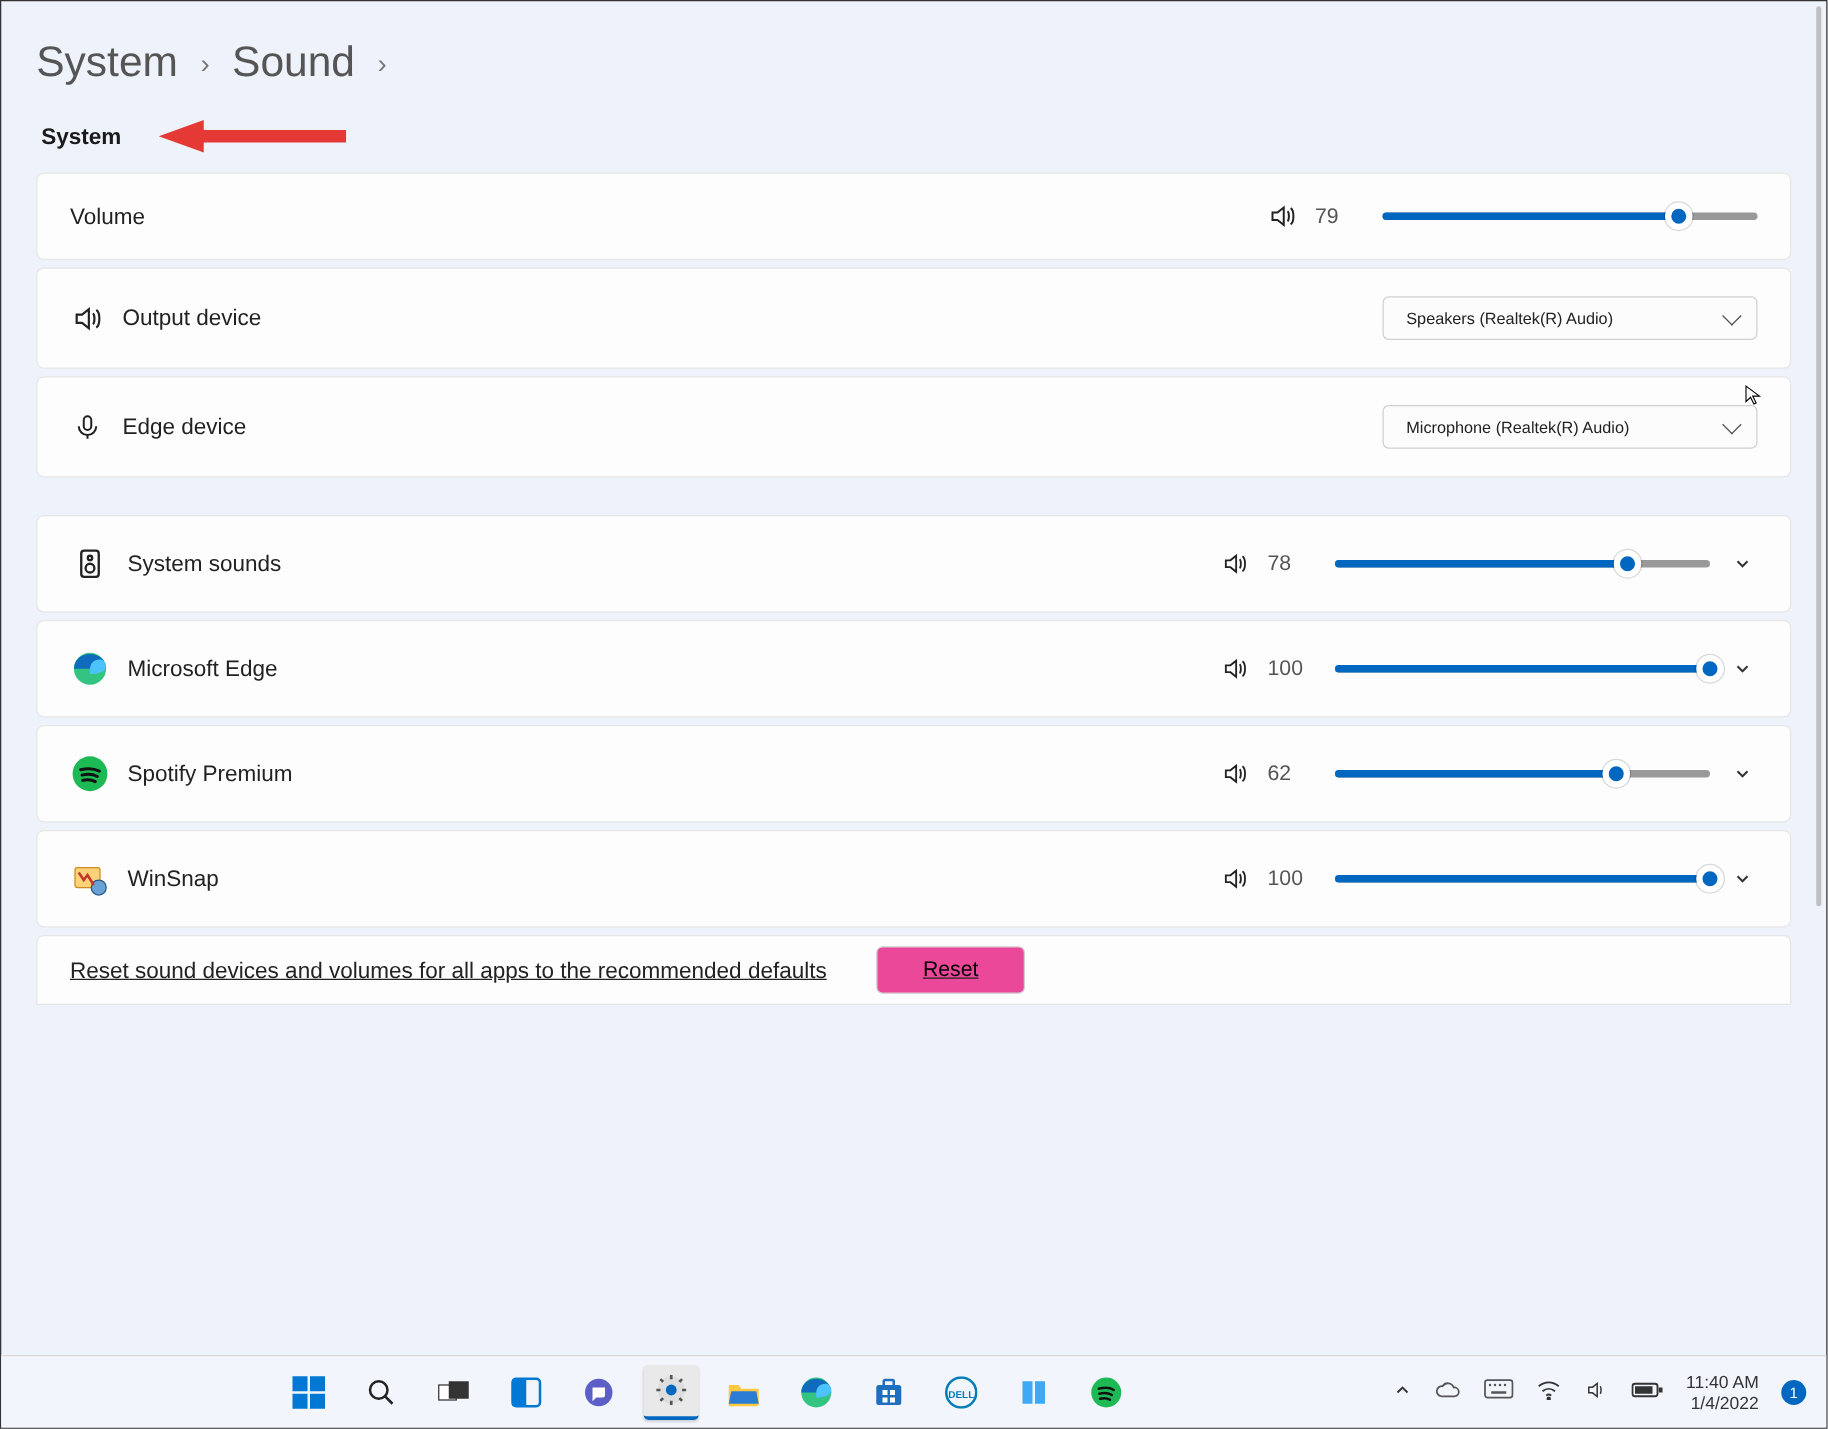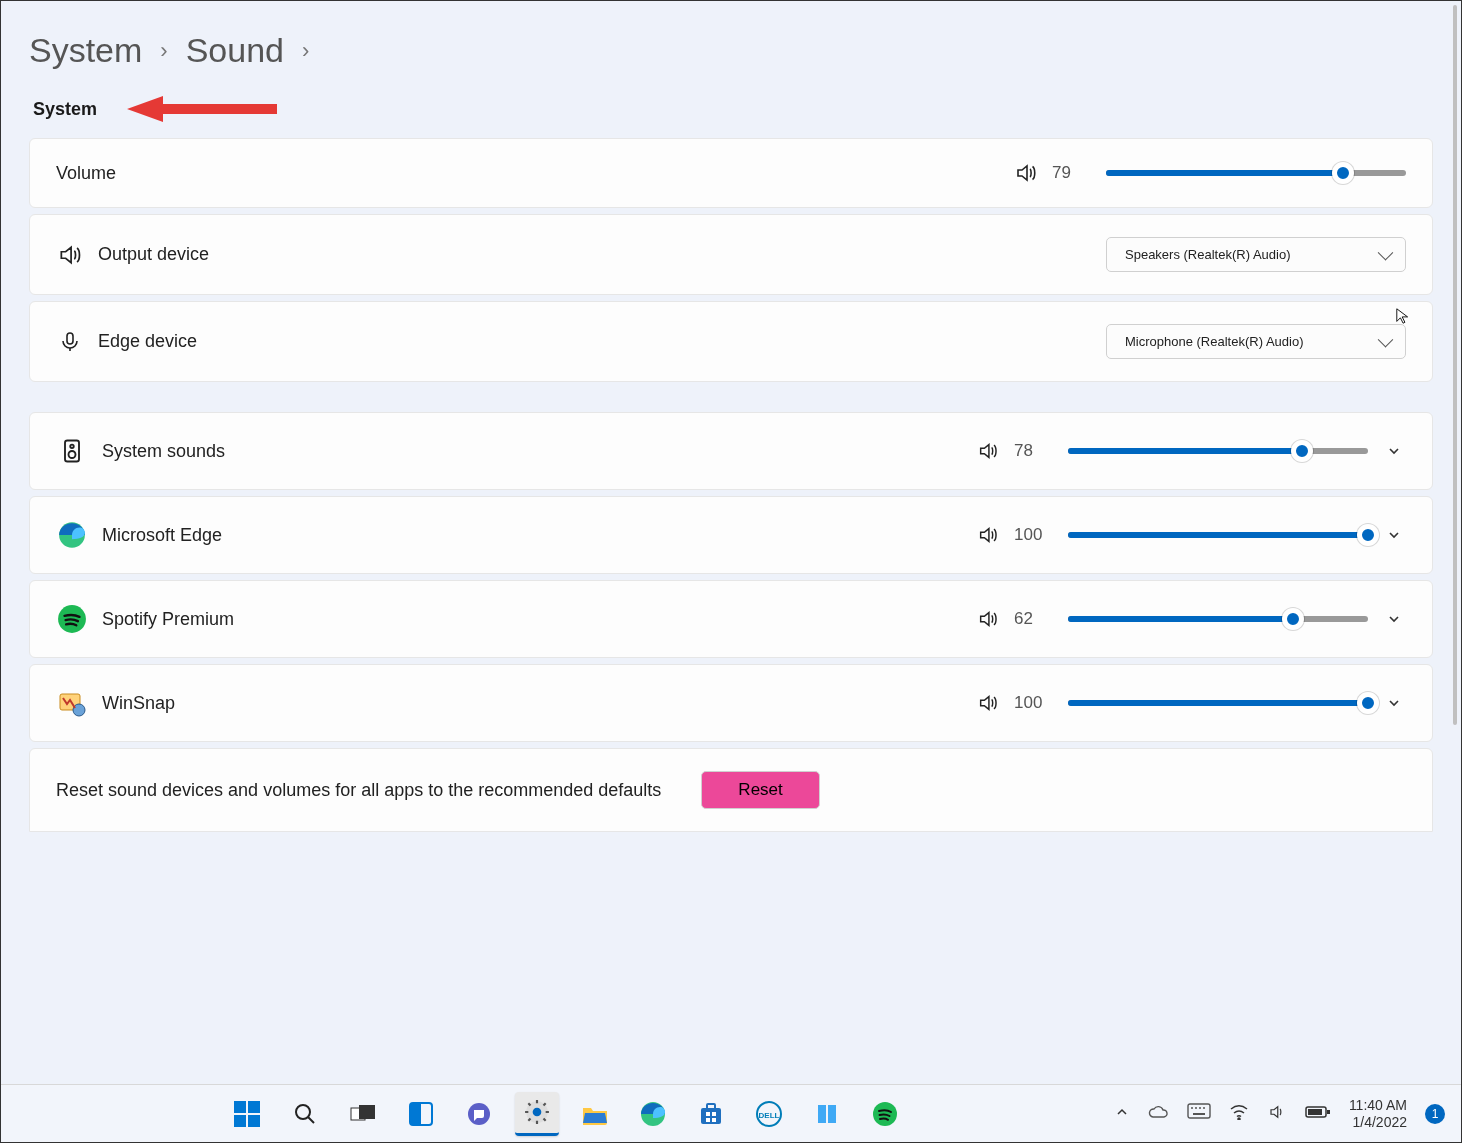--- a/index.html
+++ b/index.html
@@ -23,21 +23,21 @@
   .card .vol-num { color: #555; font-size: 17px; width: 40px; text-align: left; }
   .card .expand { width: 24px; display:flex; align-items:center; justify-content:center; color:#333; }
 
   .slider { width: 300px; height: 6px; background: #999; border-radius: 3px; position: relative; cursor: pointer; }
   .slider .fill { position: absolute; left: 0; top: 0; bottom: 0; background: #0067c0; border-radius: 3px; }
   .slider .thumb { position: absolute; width: 22px; height: 22px; background: #0067c0; border: 5px solid #fff; border-radius: 50%; top: 50%; transform: translate(-50%, -50%); box-shadow: 0 0 0 1px rgba(0,0,0,0.15); }
 
   .dropdown { border: 1px solid #d0d0d0; border-radius: 5px; background: #fcfcfc; padding: 9px 42px 9px 18px; font-size: 13px; color: #222; position: relative; cursor: pointer; min-width: 300px; text-align: left; }
   .dropdown::after { content: ""; position: absolute; right: 14px; top: 50%; width: 10px; height: 10px; border-right: 1.5px solid #555; border-bottom: 1.5px solid #555; transform: translateY(-70%) rotate(45deg); }
 
-  .reset-row { background: #fdfdfd; border: 1px solid #e6e6e6; border-top-left-radius: 6px; border-top-right-radius: 6px; padding: 22px 26px; display: flex; align-items: center; gap: 20px; font-size: 18px; color:#222; }
+  .reset-row { background: #fdfdfd; border: 1px solid #e6e6e6; border-top-left-radius: 6px; border-top-right-radius: 6px; padding: 8px 26px; display: flex; align-items: center; gap: 20px; font-size: 18px; color:#222;text-decoration:underline; }
   .reset-btn { border: 1px solid #d0d0d0; background:#ec4899; border-radius:5px; padding:8px 36px; font-size:17px; cursor:pointer; }
 
   .app-icon { width: 32px; height: 32px; border-radius: 6px; display:flex; align-items:center; justify-content:center; font-size:18px; }
 
   
   .taskbar { position: absolute; bottom: 0; left: 0; right: 0; height: 58px; background: #f2f5fb; border-top: 1px solid #d8d8d8; display:flex; align-items:center; padding: 0 16px; margin-top: 40px; }
   .task-center { flex:1; display:flex; align-items:center; justify-content:center; gap:14px; }
   .task-right { display:flex; align-items:center; gap:18px; font-size:13px; color:#333; }
   .task-icon { width:44px; height:44px; display:flex; align-items:center; justify-content:center; border-radius:4px; cursor:pointer; }
   .task-icon.active { background:#e9e9e9; box-shadow: 0 1px 2px rgba(0,0,0,0.15); border-bottom: 3px solid #0067c0; }

